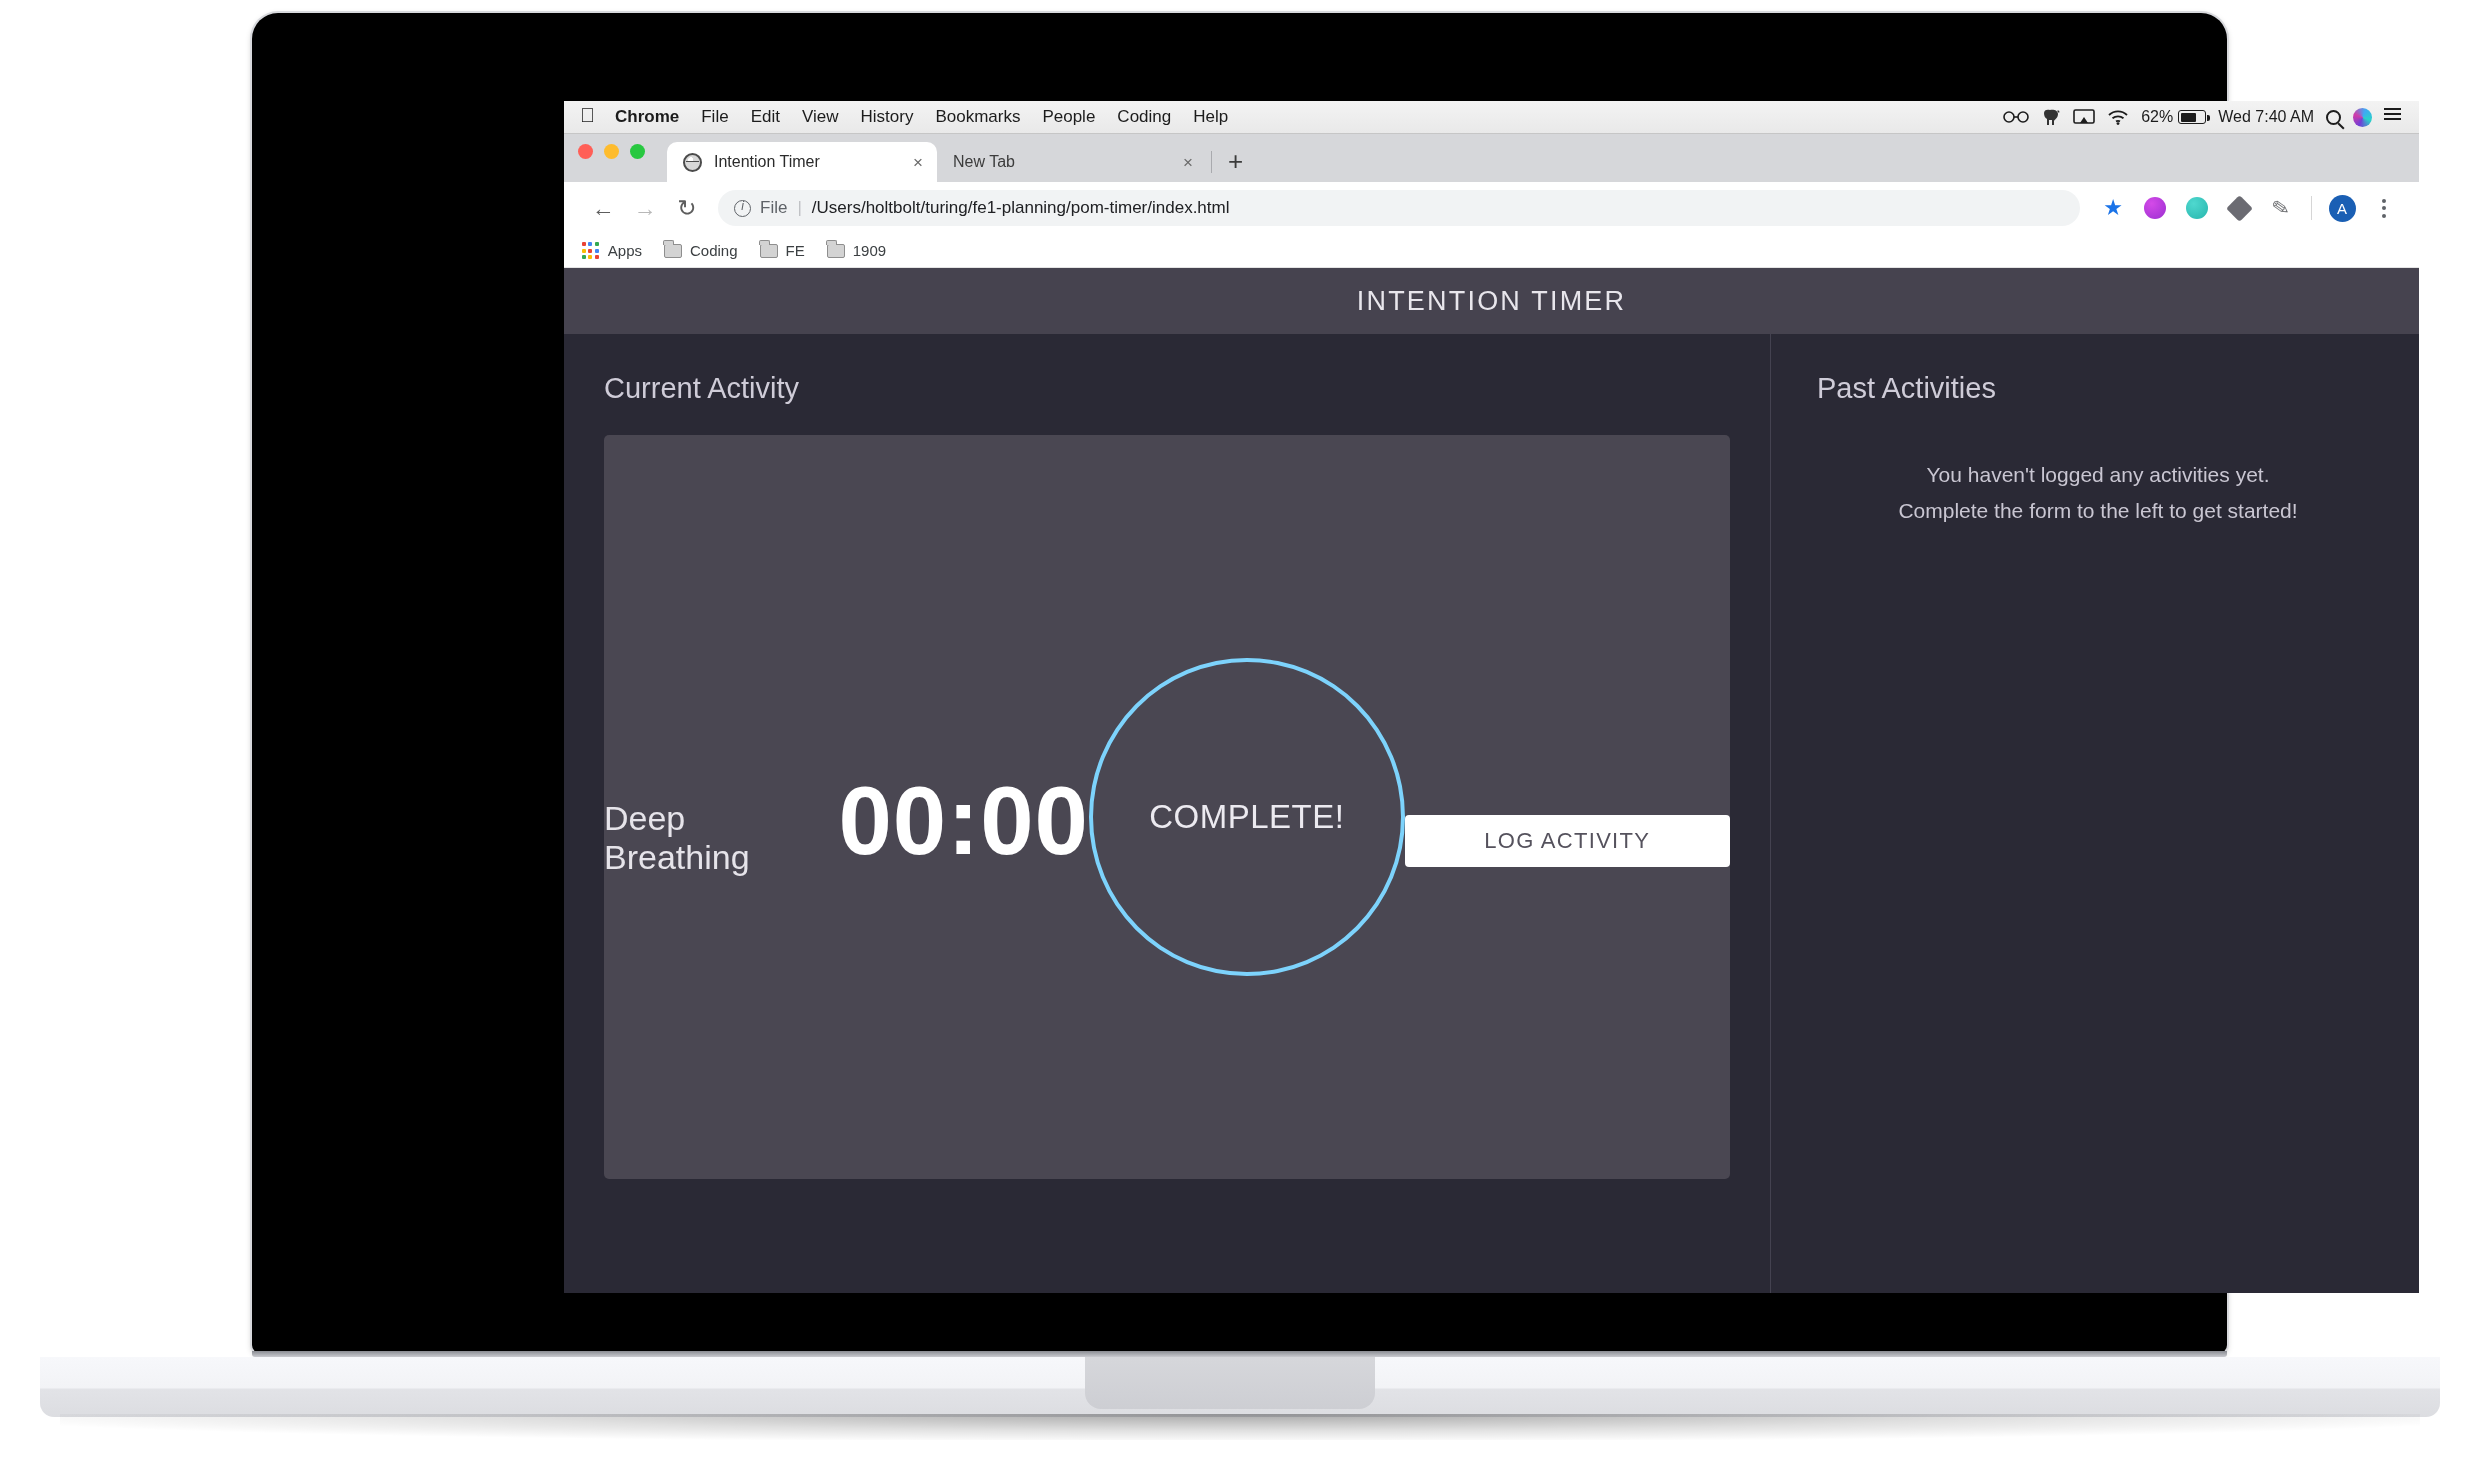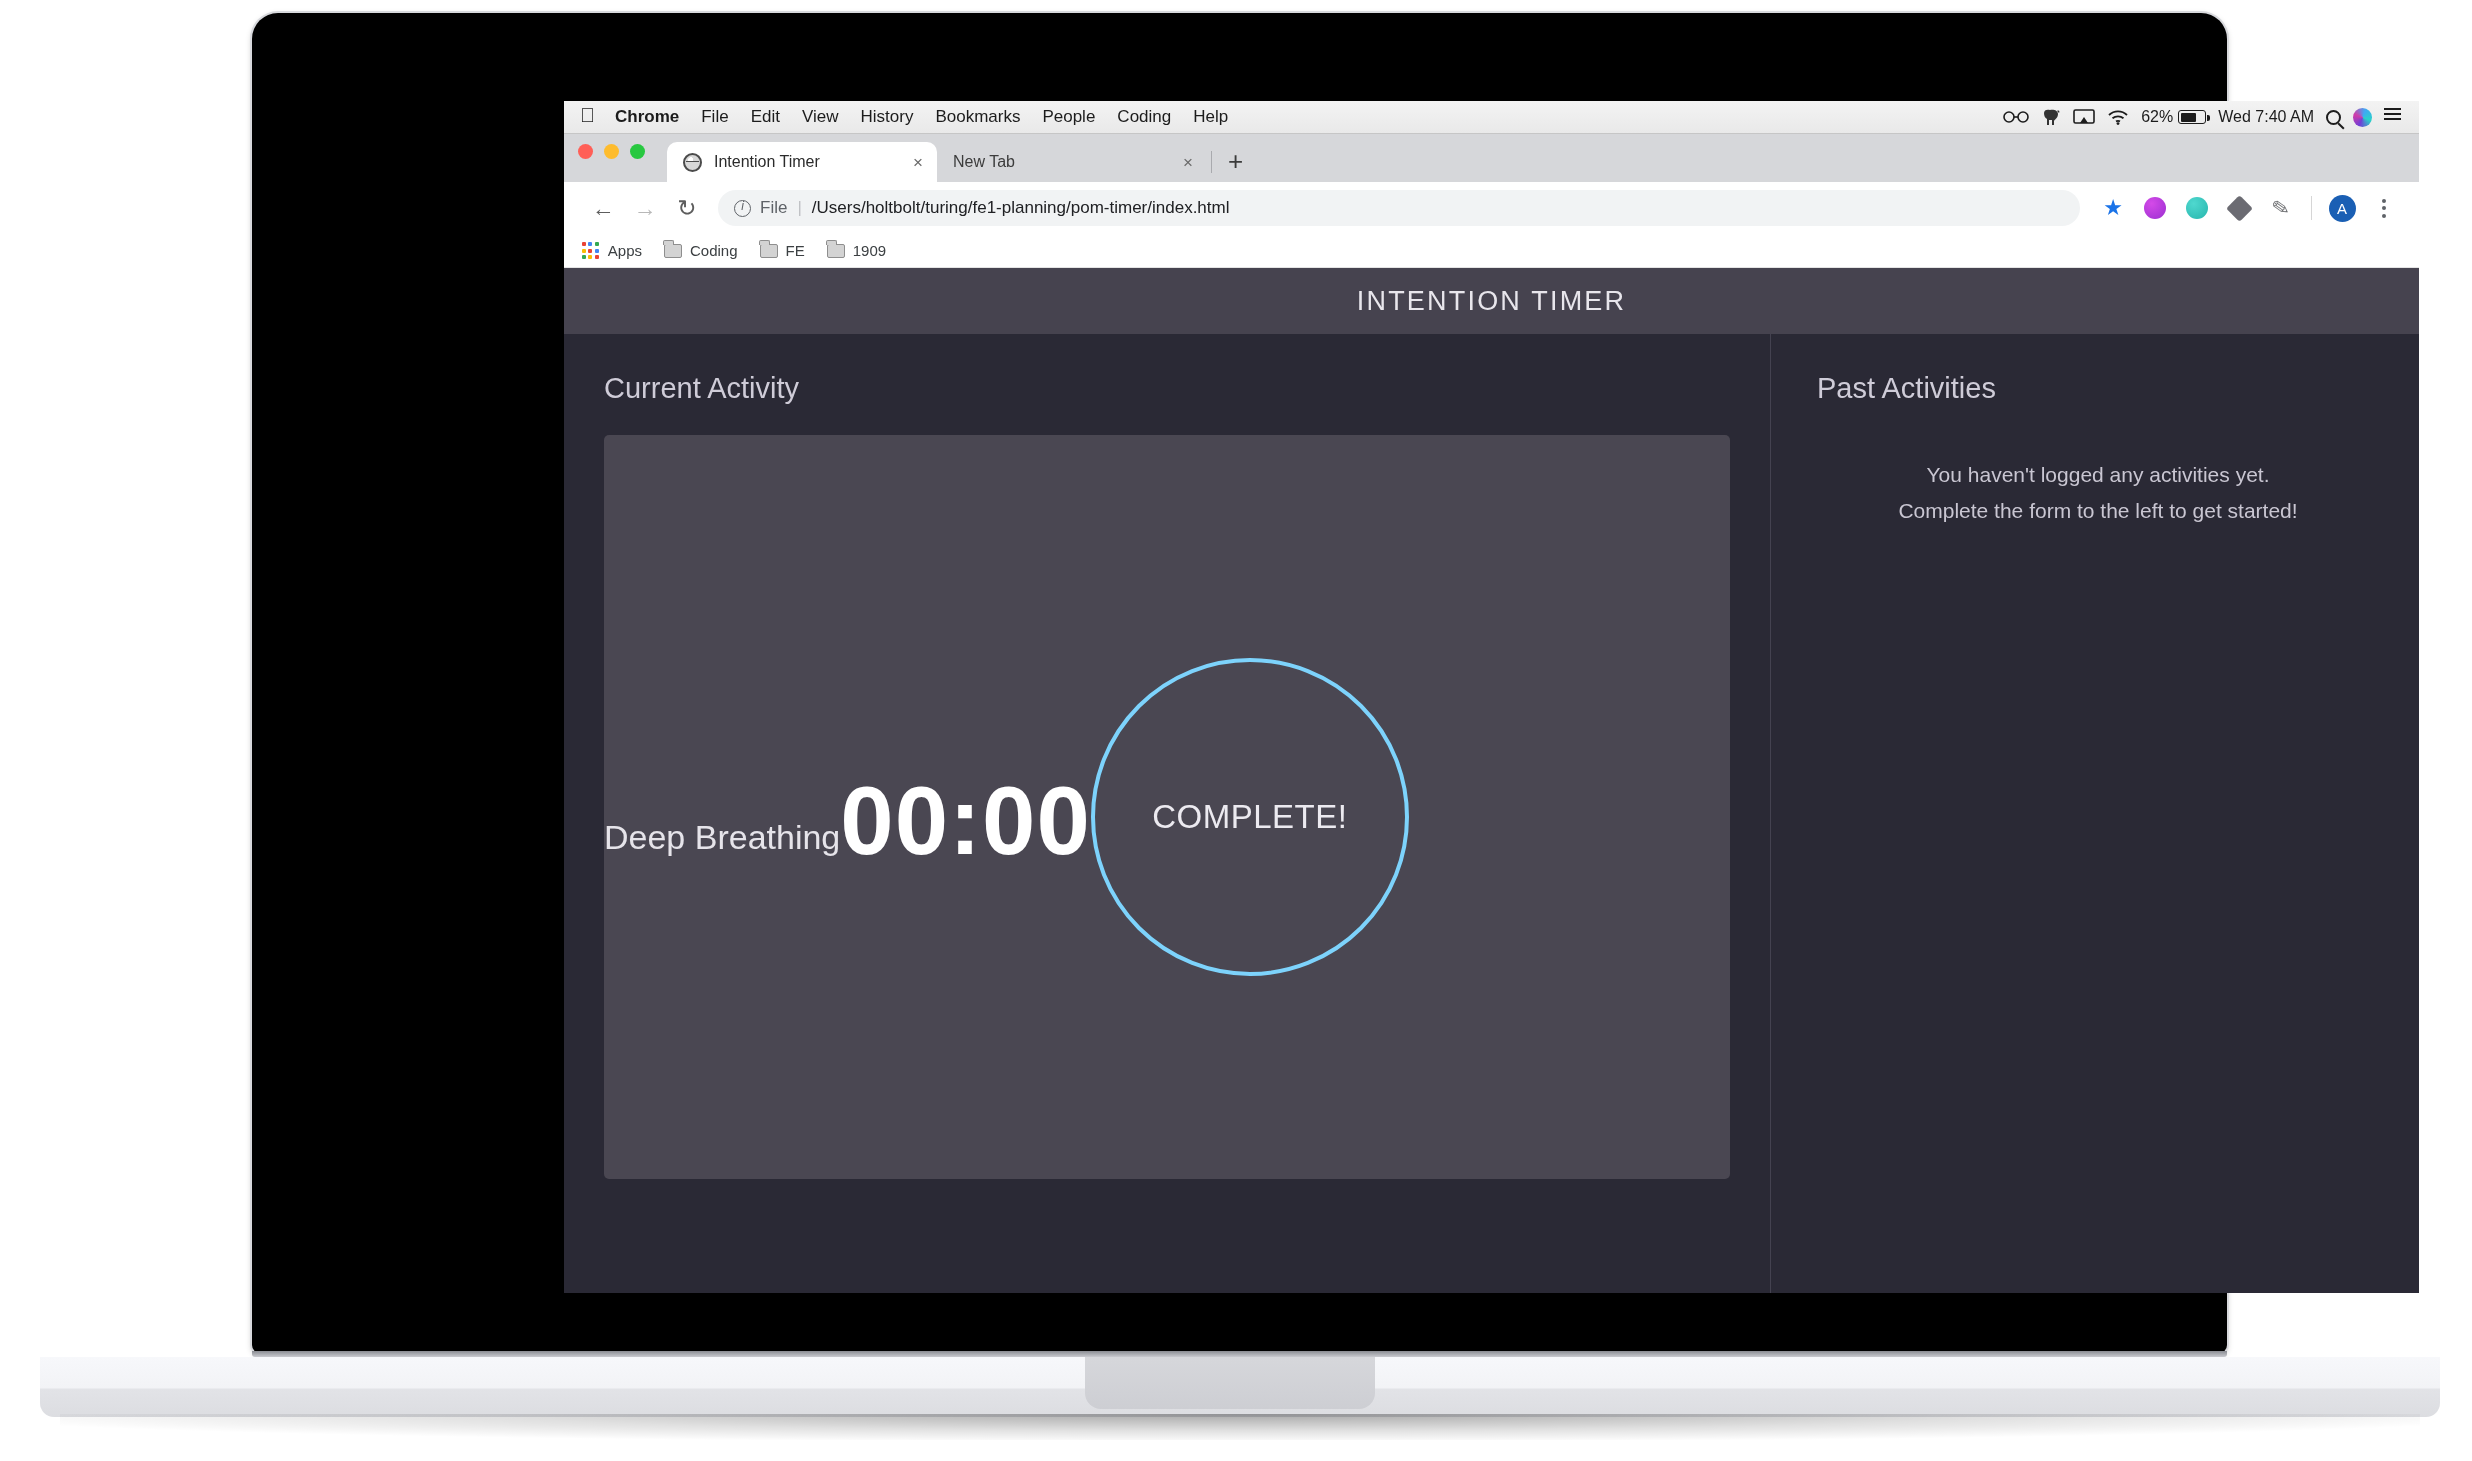--- a/index.html
+++ b/index.html
@@ -683,20 +683,21 @@
             <div class="panel-title">Current Activity</div>
 
             <div class="activity-card">
               <div class="activity-name">Deep Breathing</div>
               <div class="timer-display">00:00</div>
 
               <div class="timer-circle">
                 <span class="circle-status">COMPLETE!</span>
               </div>
 
+              <button class="log-btn">LOG ACTIVITY</button>
             </div>
           </div>
 
           <div class="panel-right">
             <div class="panel-title">Past Activities</div>
             <div class="empty-msg">
               <p>You haven't logged any activities yet.</p>
               <p>Complete the form to the left to get started!</p>
             </div>
           </div>

